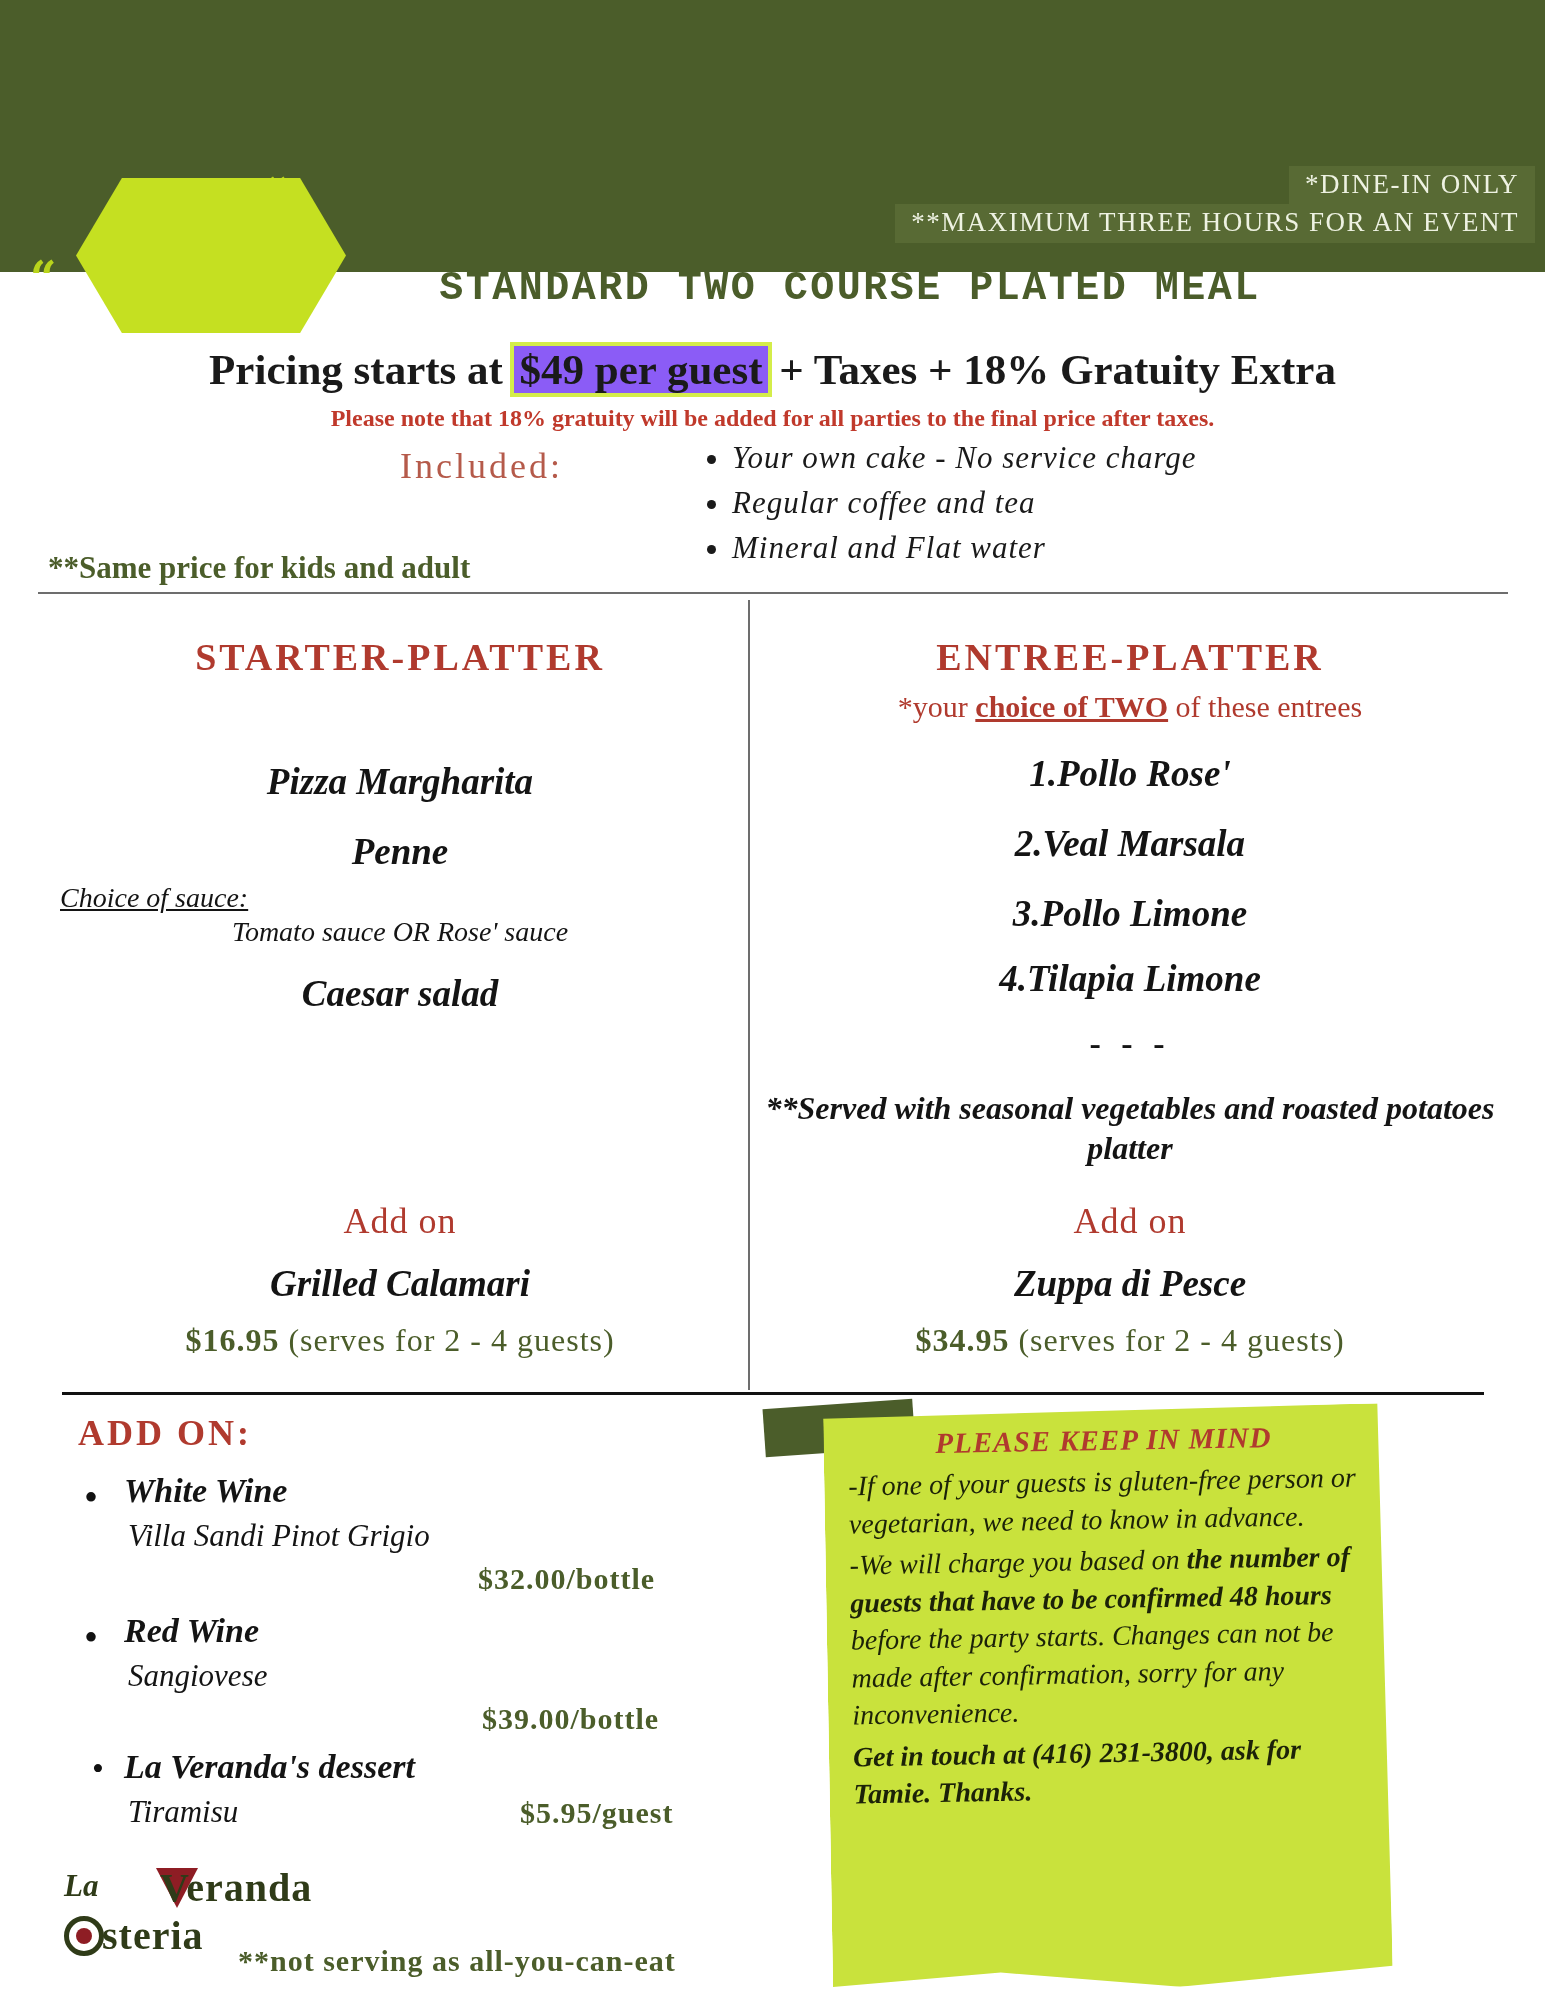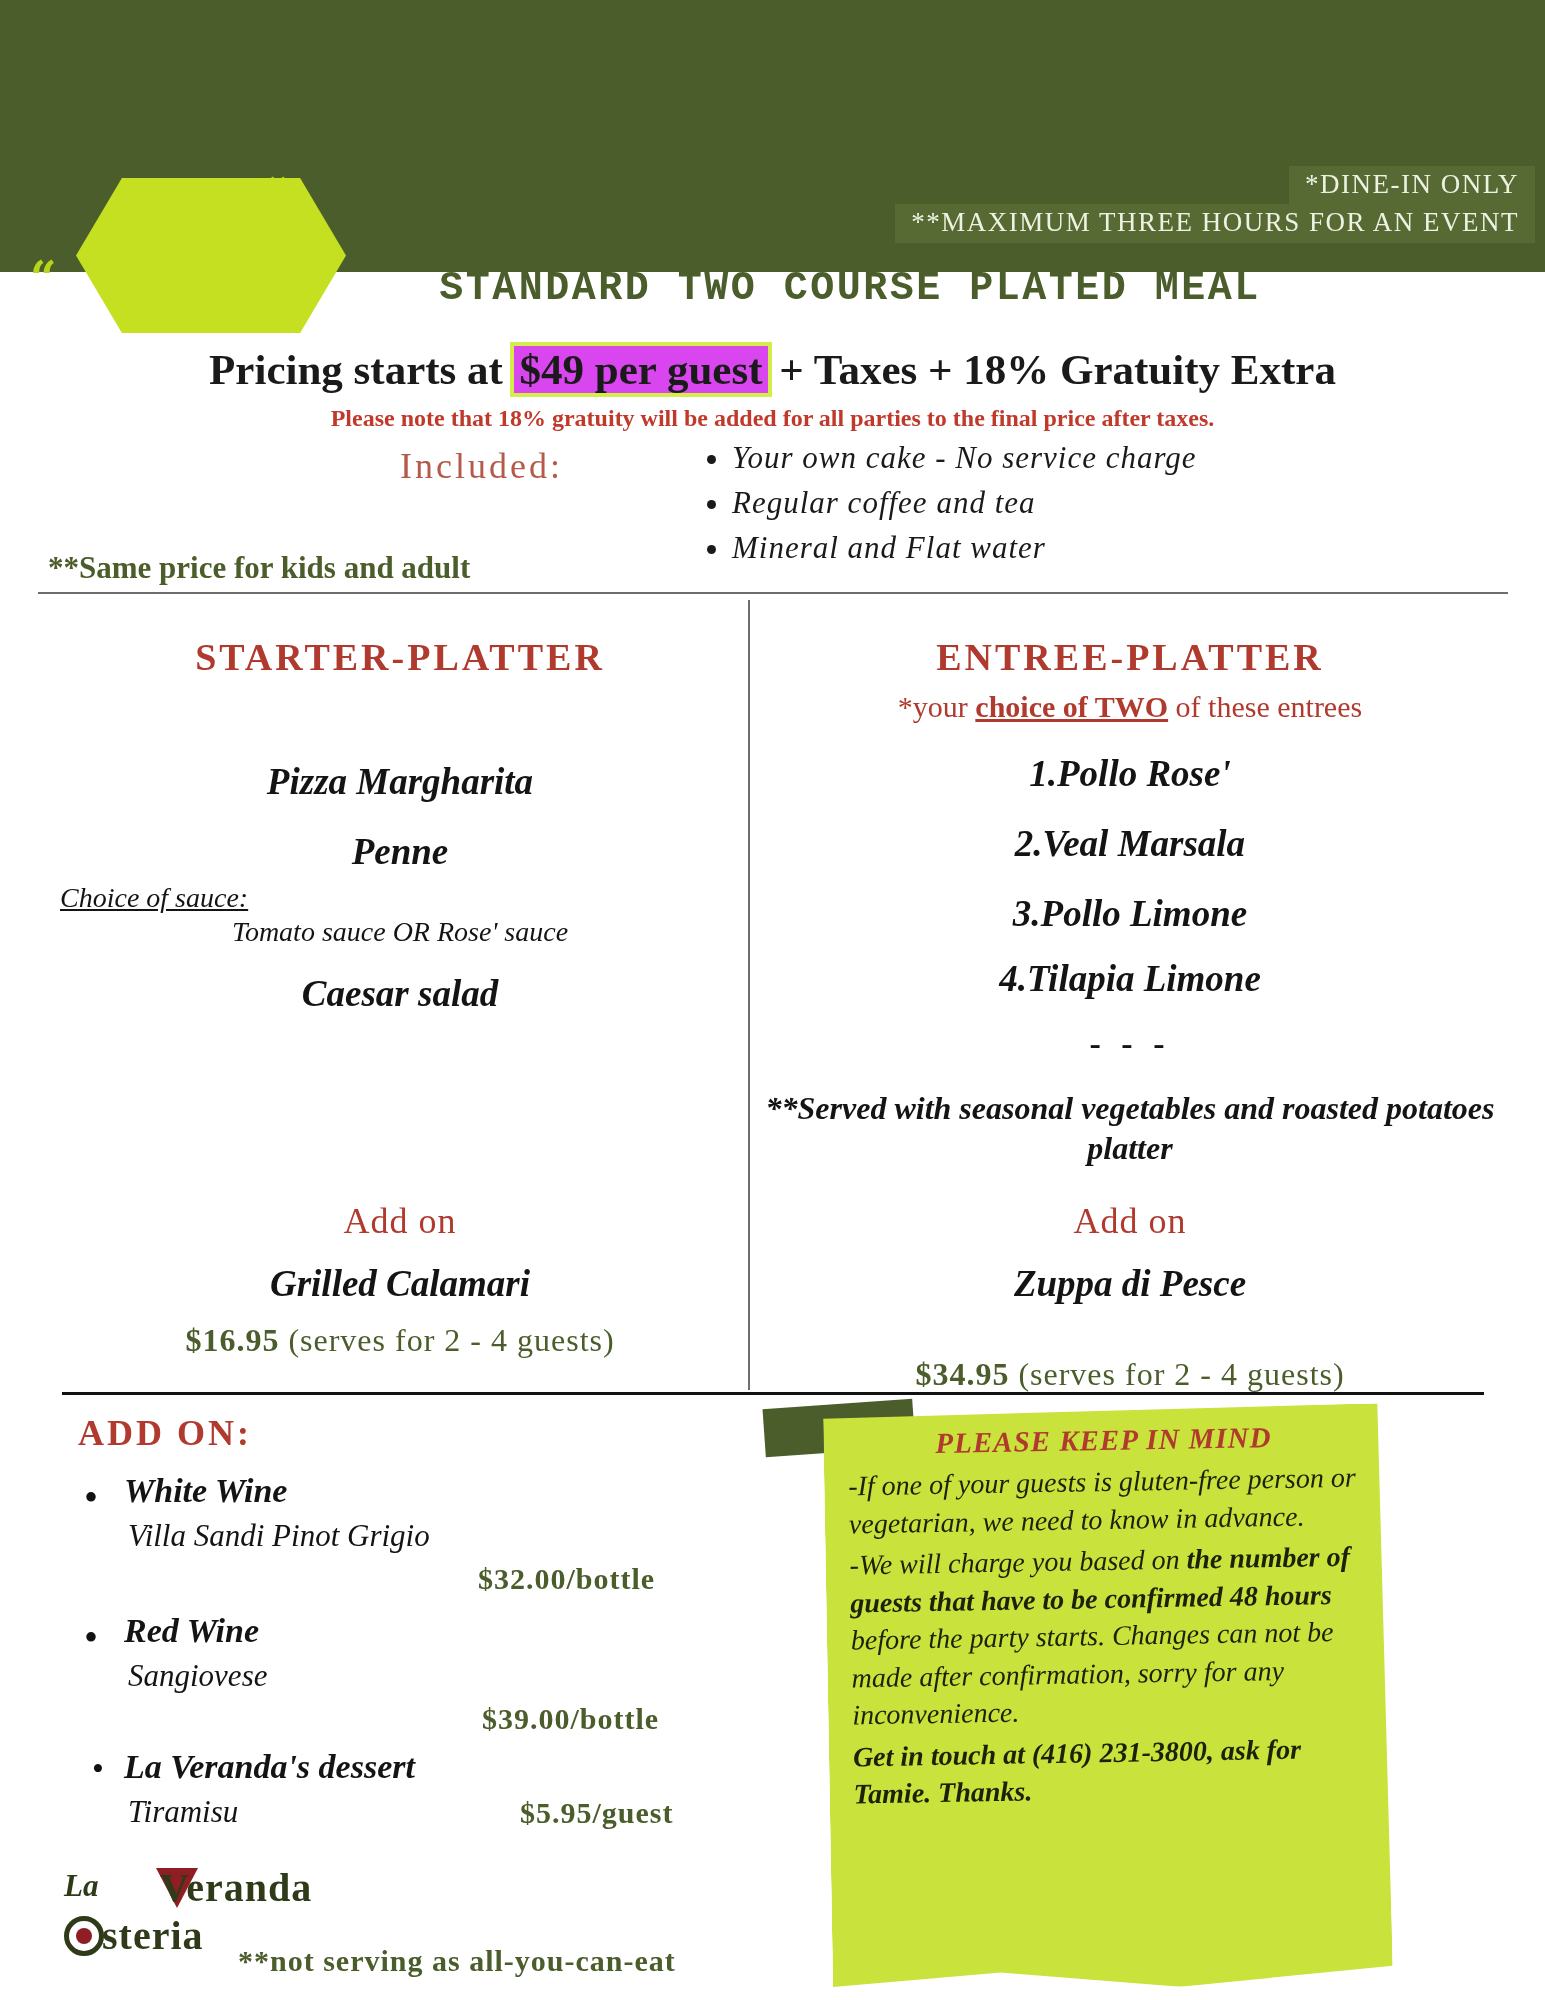--- a/index.html
+++ b/index.html
@@ -106,21 +106,21 @@
   .pricing {
     position: absolute;
     left: 0; top: 345px;
     width: 1545px;
     text-align: center;
     font-size: 43px;
     font-weight: bold;
     color: #1a1a1a;
   }
   .hl {
-    background: #d946ef;
+    background: #8b5cf6;
     padding: 0 6px;
     box-shadow: 0 0 0 4px #d4ed4a;
   }
   .gratuity-note {
     position: absolute;
     left: 0; top: 405px;
     width: 1545px;
     text-align: center;
     font-size: 24px;
     font-weight: bold;
@@ -288,21 +288,21 @@
   #addon-name-right { left: 760px; top: 1262px; width: 740px; }
 
   .addon-price {
     position: absolute;
     font-size: 32px;
     color: #4b5d2a;
     text-align: center;
     letter-spacing: 1px;
   }
   #addon-price-left  { left: 60px;  top: 1322px; width: 680px; }
-  #addon-price-right { left: 760px; top: 1356px; width: 740px; }
+  #addon-price-right { left: 760px; top: 1322px; width: 740px; }
   .addon-price .amt { font-weight: bold; }
 
   
   .addon-section-title {
     position: absolute;
     left: 78px; top: 1412px;
     font-size: 36px;
     font-weight: bold;
     letter-spacing: 3px;
     color: #b03a2e;

